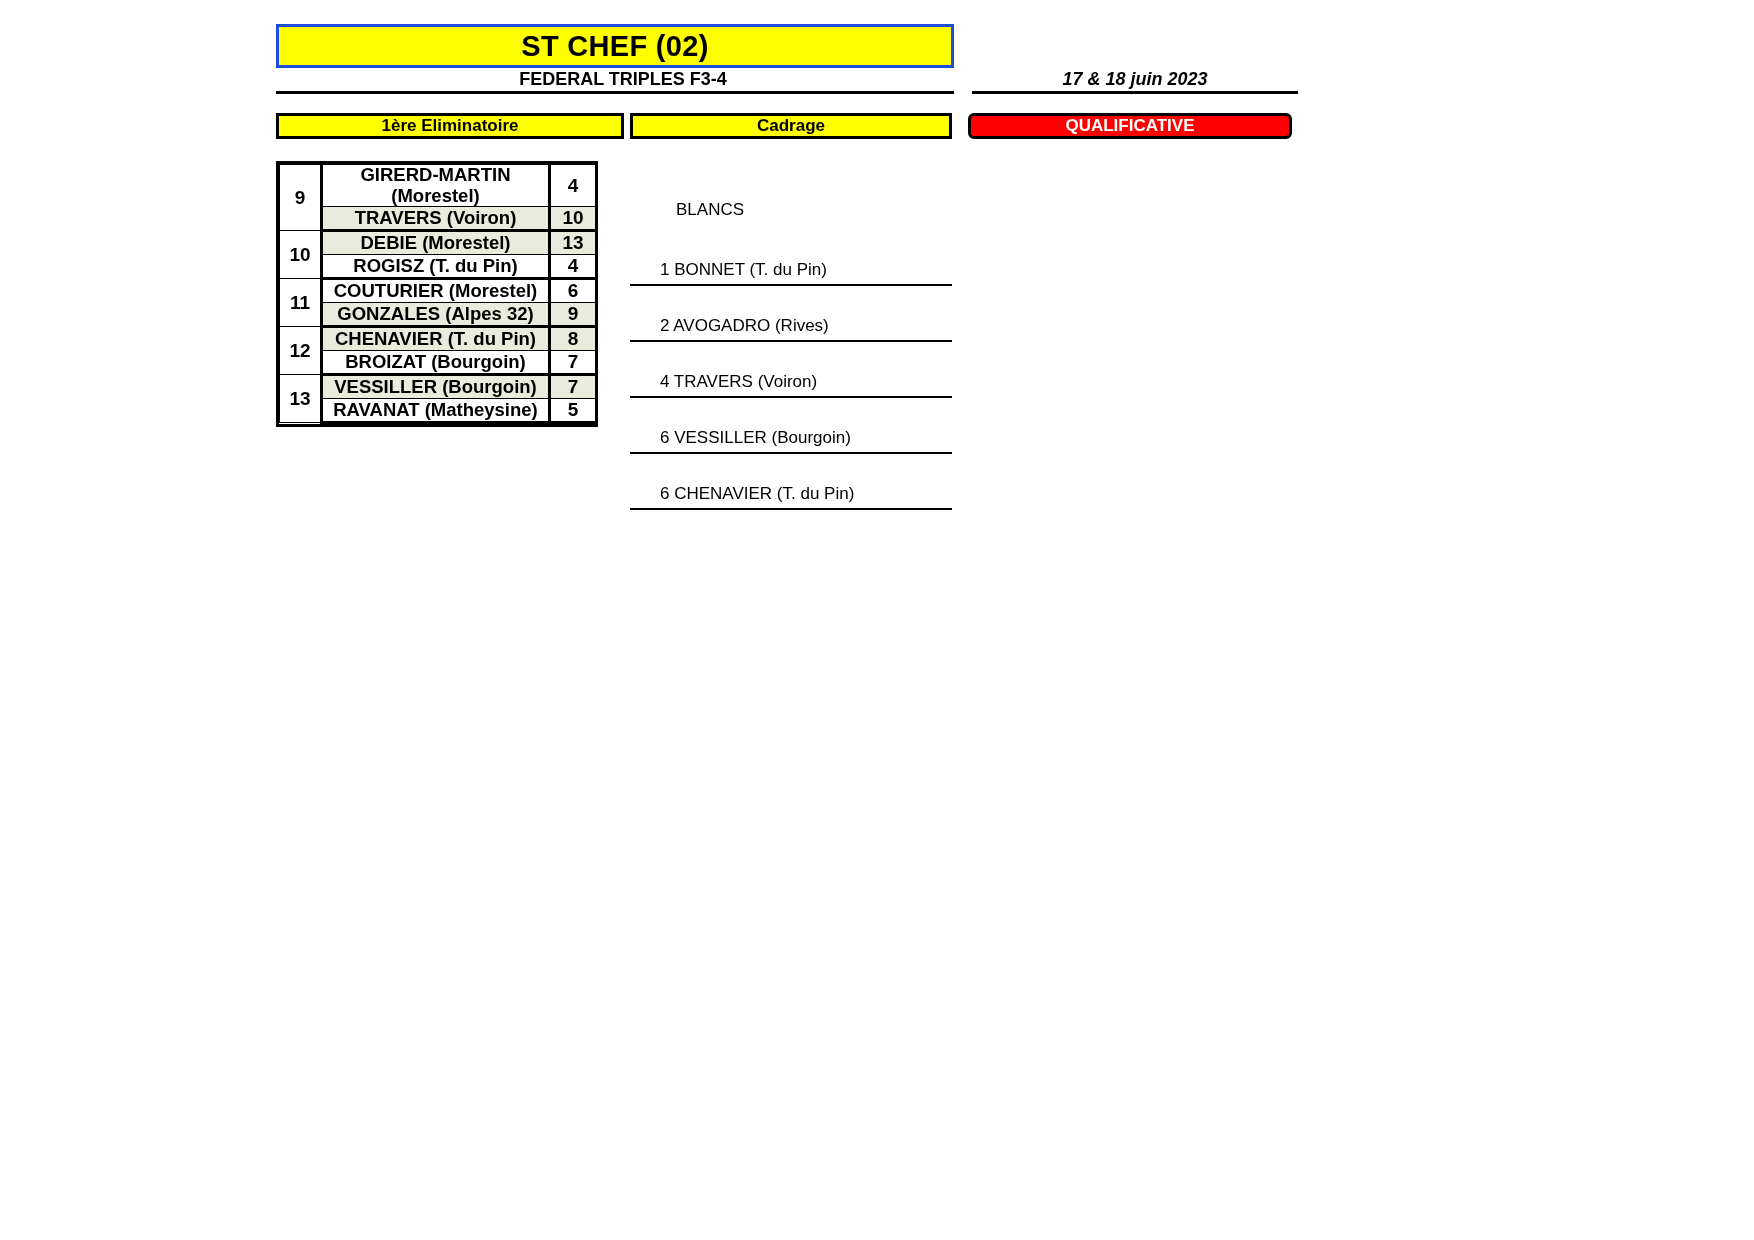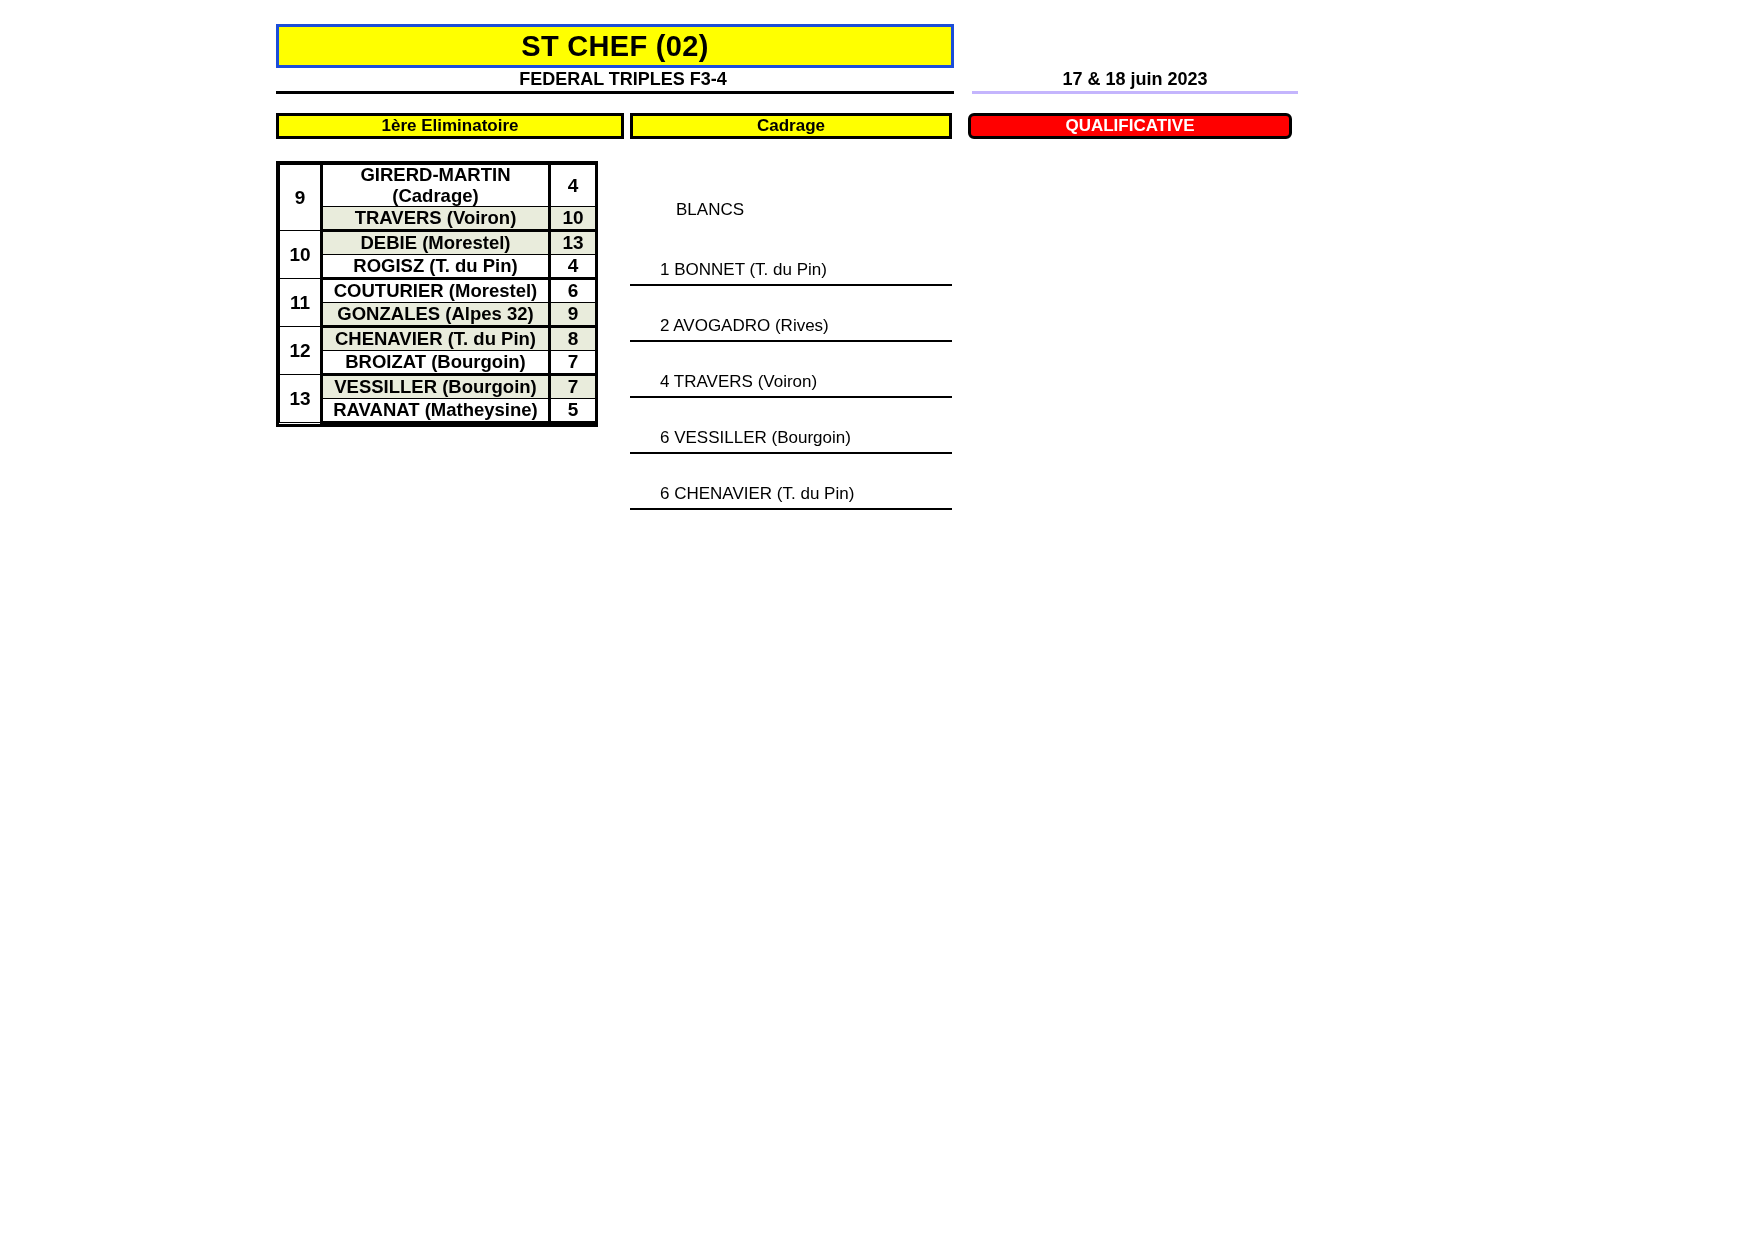--- a/index.html
+++ b/index.html
@@ -25,23 +25,24 @@
   .subtitle-wrap{
     position:absolute;left:276px;top:68px;width:678px;height:26px;
     border-bottom:3px solid #000;
     display:flex;align-items:center;justify-content:center;
     box-sizing:border-box;
   }
   .subtitle-wrap span{font-size:18px;font-weight:bold;color:#000;margin-left:16px;}
 
   .date-wrap{
     position:absolute;left:972px;top:68px;width:326px;height:26px;
-    border-bottom:3px solid #c4b5fd;
+    border-bottom:3px solid #000000;
     display:flex;align-items:center;justify-content:center;
     box-sizing:border-box;
+    font-style:italic;
   }
   .date-wrap span{font-size:18px;font-weight:bold;color:#000;}
 
   
   .band{
     position:absolute;height:26px;
     border:3px solid #000;box-sizing:border-box;
     display:flex;align-items:center;justify-content:center;
   }
   .band span{font-size:17px;font-weight:bold;}
@@ -141,21 +142,21 @@
   <div class="results">
     <table class="res">
       <colgroup>
         <col class="col-num">
           <col class="col-name">
           <col class="col-score">
       </colgroup>
       <tbody>
           <tr class="plain">
             <td class="numcell" rowspan="2">9</td>
-            <td class="namecell">GIRERD-MARTIN (Cadrage)</td>
+            <td class="namecell">GIRERD-MARTIN (Morestel)</td>
             <td class="scorecell">4</td>
           </tr>
           <tr class="shade grpend">
             <td class="namecell">TRAVERS (Voiron)</td>
             <td class="scorecell">10</td>
           </tr>
           <tr class="shade">
             <td class="numcell" rowspan="2">10</td>
             <td class="namecell">DEBIE (Morestel)</td>
             <td class="scorecell">13</td>

